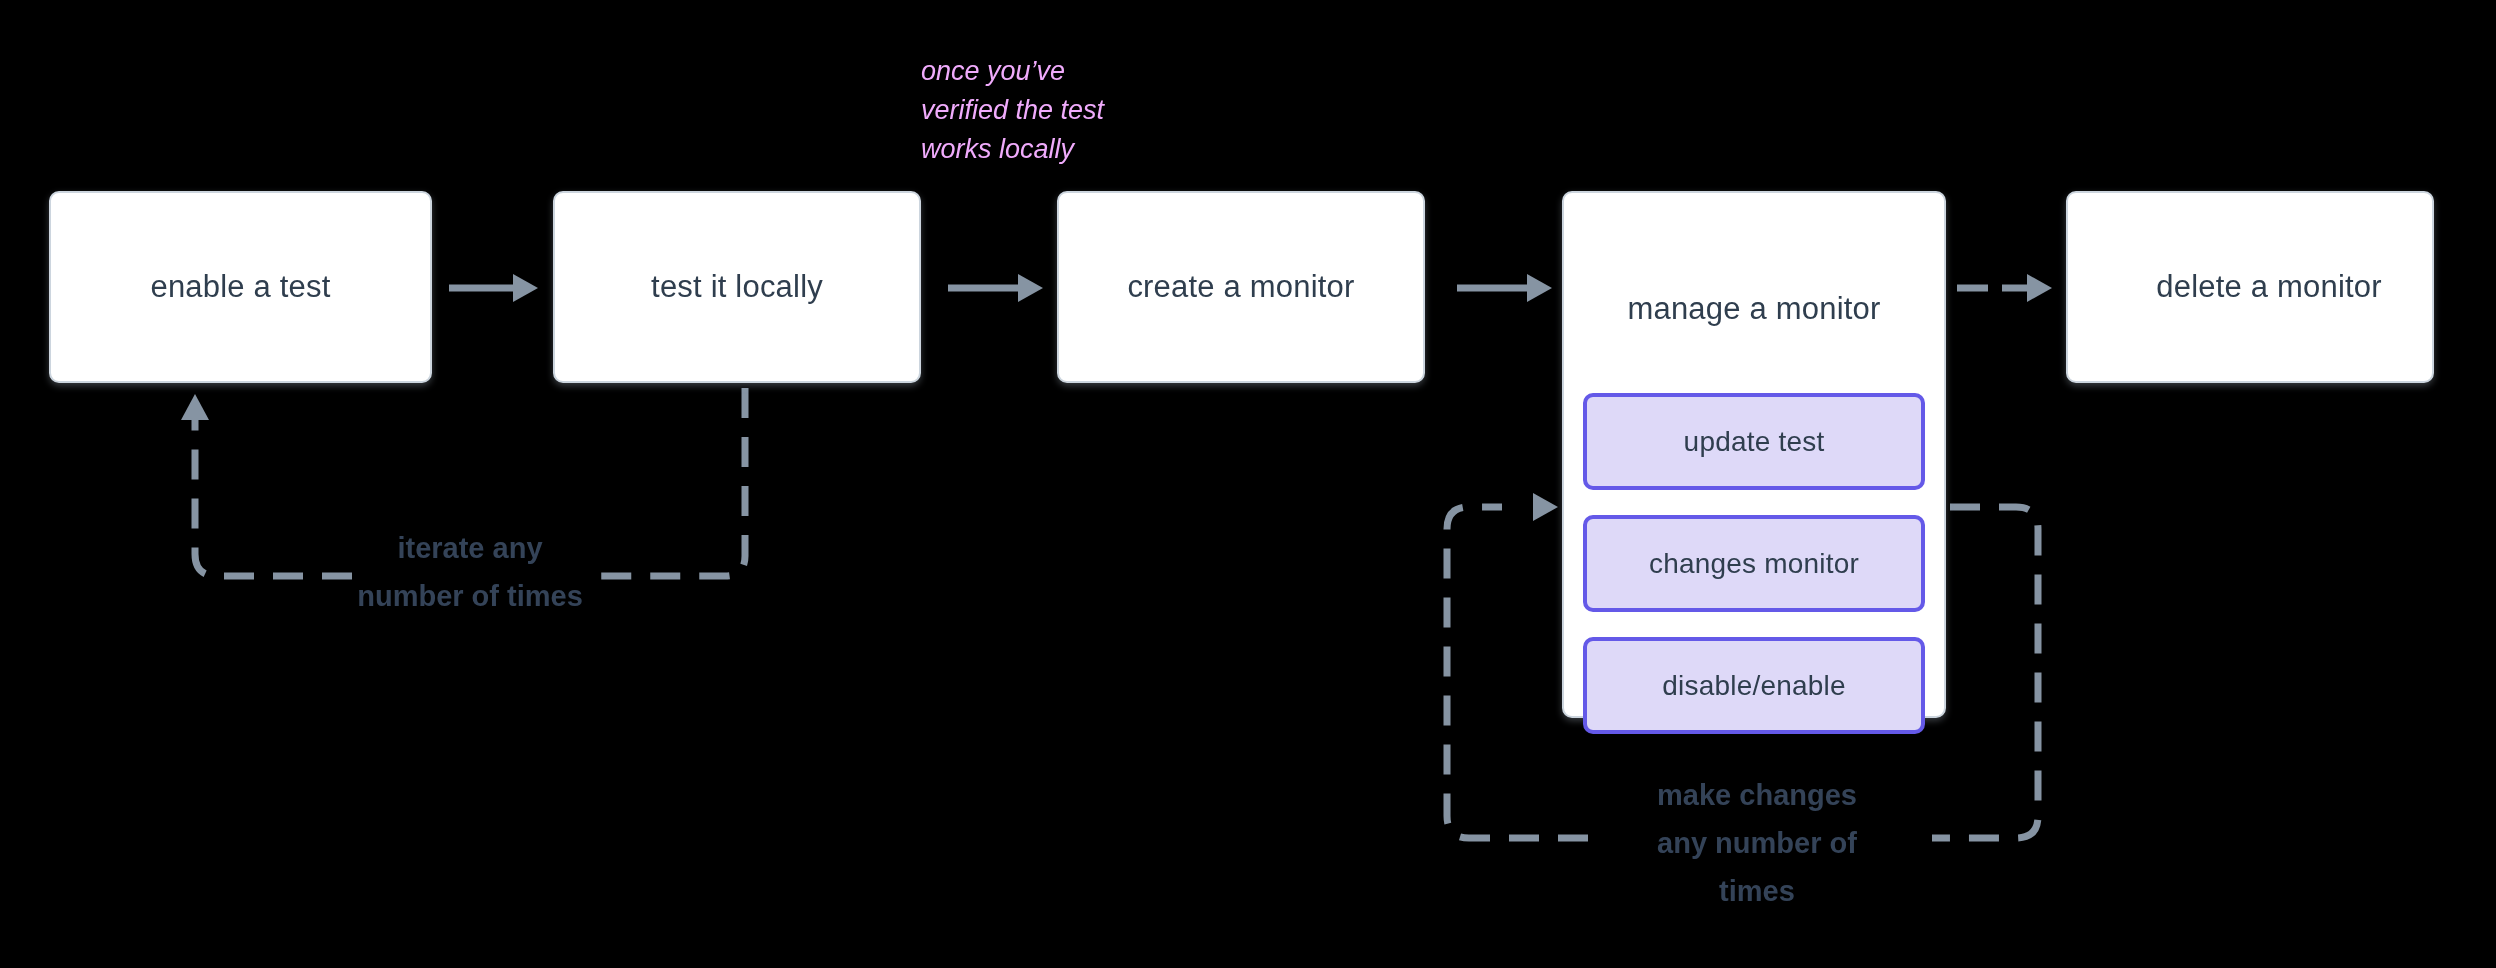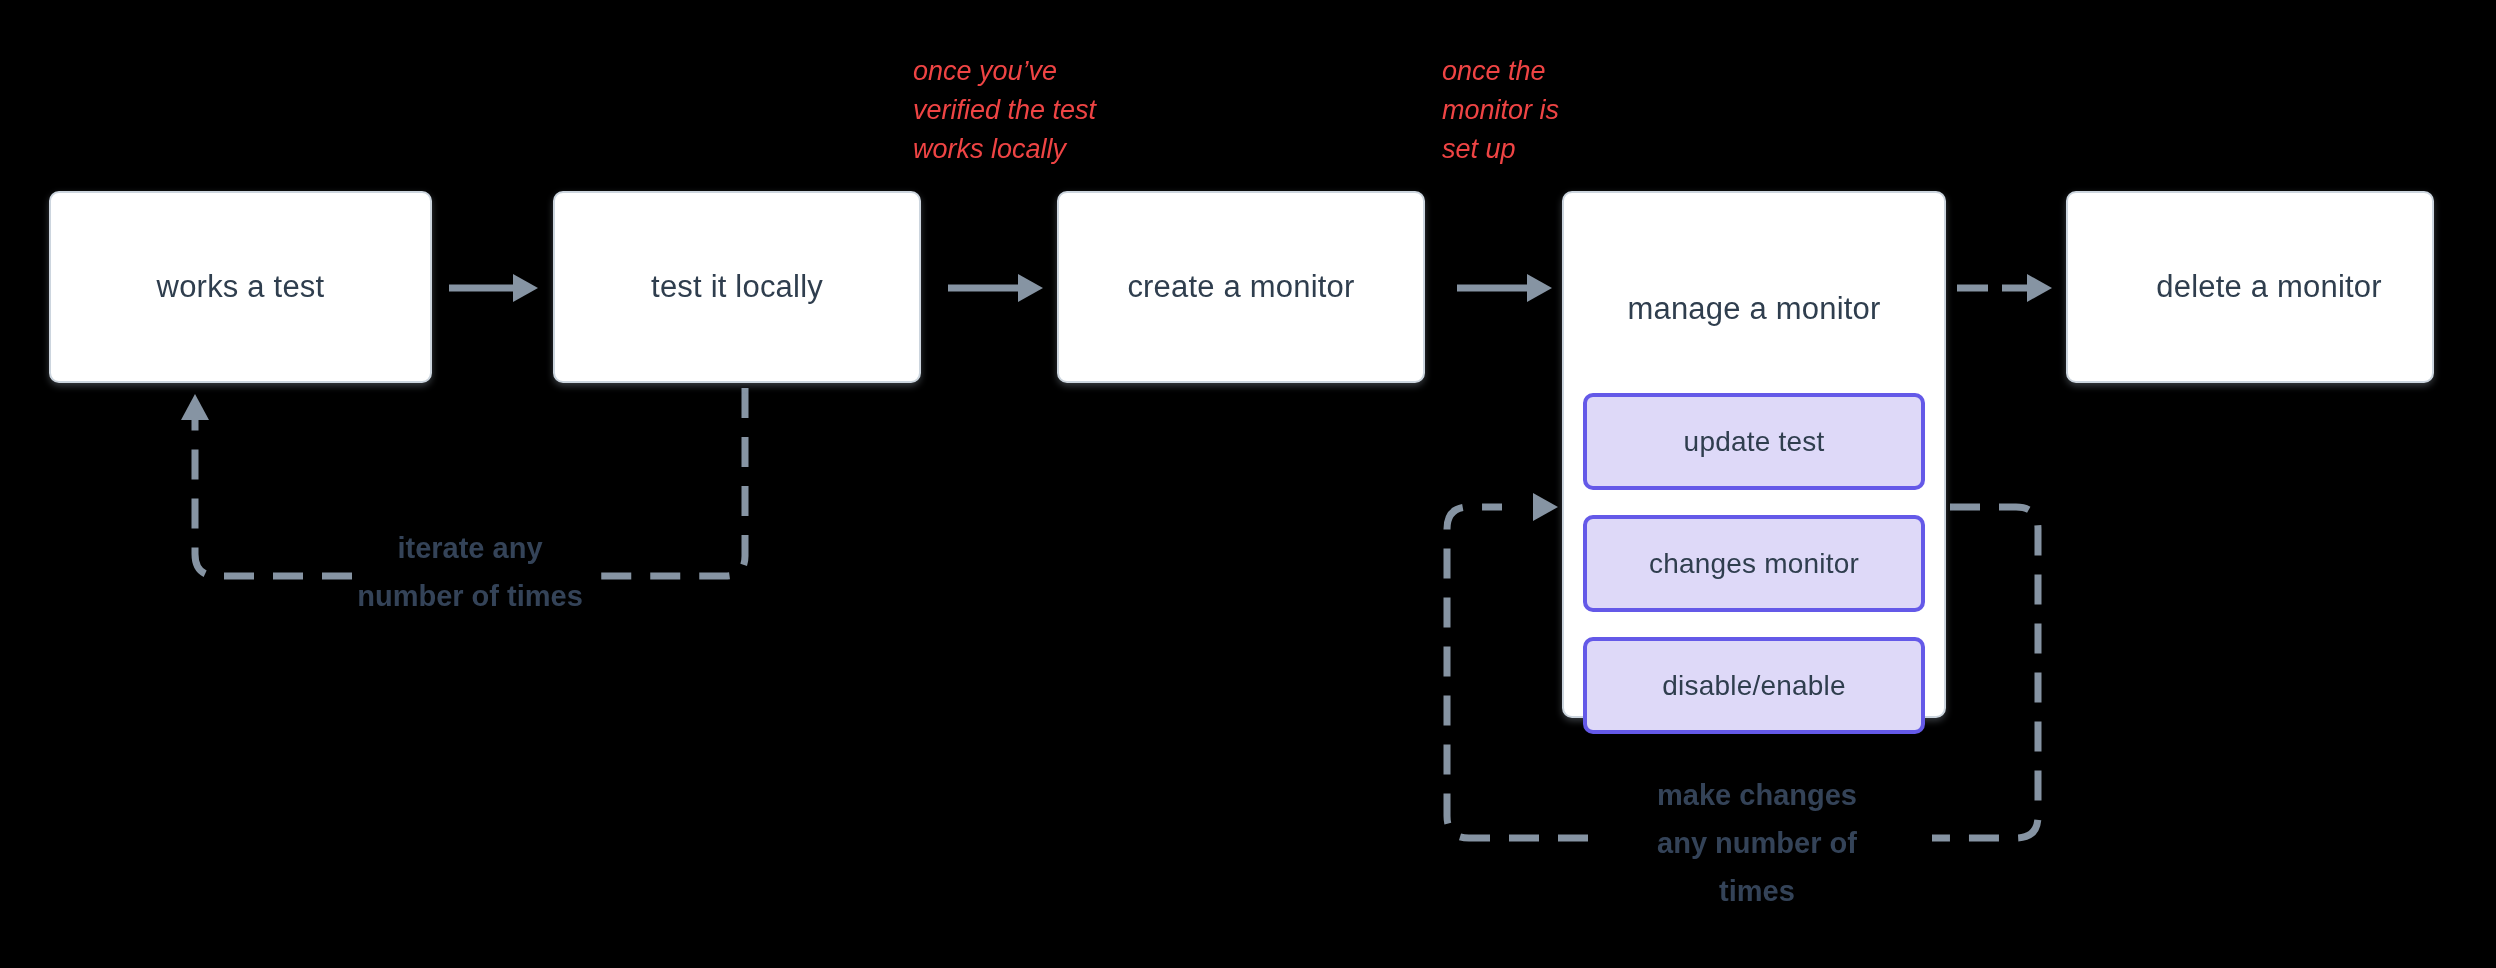--- a/index.html
+++ b/index.html
@@ -70,26 +70,27 @@
     align-items: center;
     justify-content: center;
     color: #2f3e4e;
     font-size: 28px;
     flex: none;
   }
   .action-btn:last-child { margin-bottom: 0; }
   .ann-italic {
     position: absolute;
     top: 52px;
-    color: #ef4444;
+    color: #f0abfc;
     font-size: 27px;
     font-style: italic;
     font-weight: 500;
     line-height: 39px;
     white-space: nowrap;
+    margin-left: 8px;
   }
   #ann-after-local { left: 913px; }
   #ann-after-setup { left: 1442px; }
   .ann-bold {
     position: absolute;
     color: #344358;
     font-size: 29px;
     font-weight: 700;
     line-height: 48px;
     text-align: center;
@@ -125,21 +126,21 @@
     <path class="conn conn--dashed" d="M745,388 V556 Q745,576 725,576 H598"></path>
     <path class="conn conn--dashed" d="M352,576 H217 Q195,576 195,554 V420"></path>
     <polygon class="arrowhead" points="195,394 181,420 209,420"></polygon>
 
     <path class="conn conn--dashed" d="M1950,507 H2016 Q2038,507 2038,529 V816 Q2038,838 2016,838 H1932"></path>
     <path class="conn conn--dashed" d="M1588,838 H1469 Q1447,838 1447,816 V529 Q1447,507 1469,507 H1502"></path>
     <polygon class="arrowhead" points="1558,507 1533,493 1533,521"></polygon>
   </svg>
 
   <div class="node node--simple" id="node-write-test">
-    <span>works a test</span>
+    <span>enable a test</span>
   </div>
 
   <div class="node node--simple" id="node-test-locally">
     <span>test it locally</span>
   </div>
 
   <div class="node node--simple" id="node-create-monitor">
     <span>create a monitor</span>
   </div>
 
@@ -153,25 +154,20 @@
   <div class="node node--simple" id="node-delete-monitor">
     <span>delete a monitor</span>
   </div>
 
   <div class="ann-italic" id="ann-after-local">
     <div>once you’ve</div>
     <div>verified the test</div>
     <div>works locally</div>
   </div>
 
-  <div class="ann-italic" id="ann-after-setup">
-    <div>once the</div>
-    <div>monitor is</div>
-    <div>set up</div>
-  </div>
 
   <div class="ann-bold" id="ann-iterate">
     <div>iterate any</div>
     <div>number of times</div>
   </div>
 
   <div class="ann-bold" id="ann-make-changes">
     <div>make changes</div>
     <div>any number of</div>
     <div>times</div>

